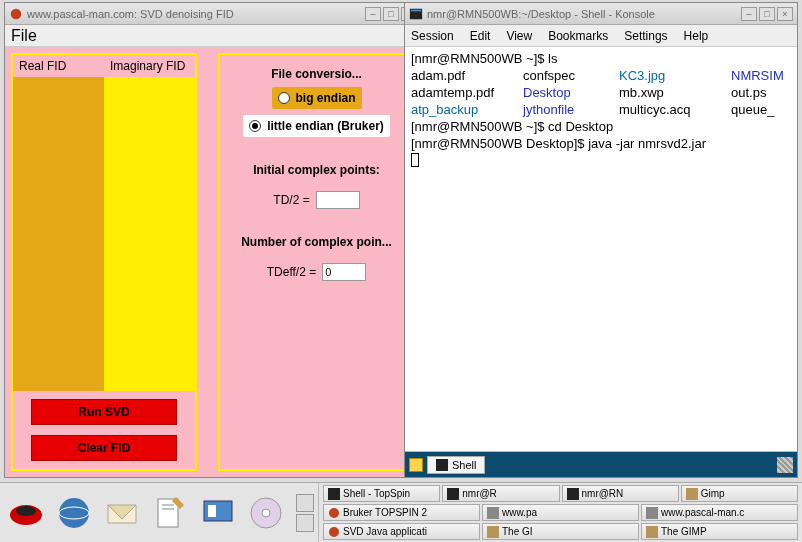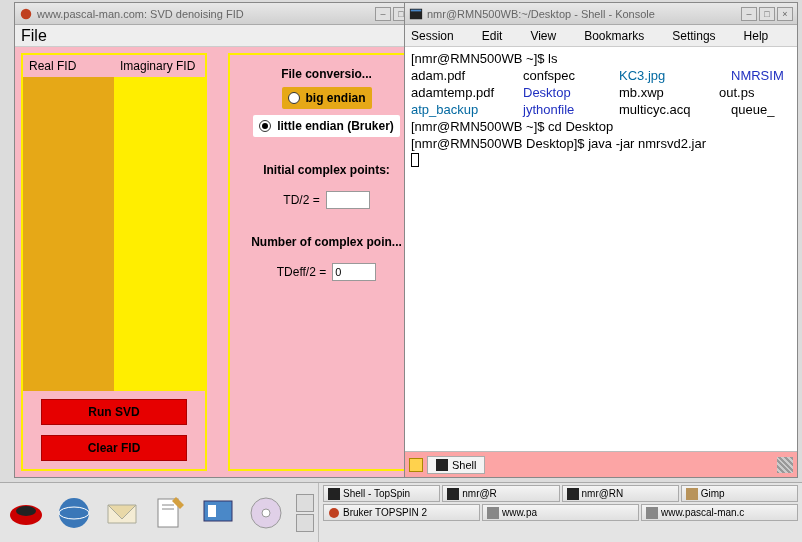--- a/index.html
+++ b/index.html
@@ -6,21 +6,21 @@
 body { width: 802px; height: 542px; background: #dcdcdc; position: relative; overflow: hidden; }
 
 
 .window { position: absolute; border: 1px solid #888; background: #fff; display: flex; flex-direction: column; }
 .titlebar { height: 22px; background: linear-gradient(#e8e8e8,#d0d0d0); display: flex; align-items: center; padding: 0 4px; font-size: 11px; color: #666; border-bottom: 1px solid #aaa; }
 .titlebar .ticon { width: 14px; height: 14px; margin-right: 4px; }
 .titlebar .spacer { flex: 1; }
 .titlebar .wbtn { width: 16px; height: 14px; border: 1px solid #999; background: #e0e0e0; margin-left: 2px; font-size: 9px; display: flex; align-items: center; justify-content: center; }
 
 
-.app-left { left: 14px; top: 2px; width: 418px; height: 476px; }
+.app-left { left: 4px; top: 2px; width: 418px; height: 476px; }
 .menubar { height: 22px; background: #eee; border-bottom: 1px solid #ccc; display: flex; align-items: center; padding: 0 6px; font-size: 16px; }
 .menubar span { margin-right: 12px; }
 .app-body { flex: 1; background: #f9b8c4; padding: 6px; display: flex; gap: 21px; }
 .panel { border: 2px solid #ffee00; }
 .left-panel { width: 186px; display: flex; flex-direction: column; }
 .fid-head { display: flex; background: #f9b8c4; }
 .fid-head div { flex: 1; padding: 4px 6px; font-size: 12px; color: #000; }
 .fid-area { flex: 1; display: flex; }
 .fid-real { flex: 1; background: #e6a817; }
 .fid-imag { flex: 1; background: #ffee00; }
@@ -30,26 +30,26 @@
 .section-title { font-weight: bold; margin-top: 4px; }
 .radio-row { background: #e6a817; padding: 4px 6px; display: flex; align-items: center; gap: 6px; border-radius: 2px; font-weight: bold; }
 .radio-row.sel { background: #ffffff; }
 .radio-dot { width: 12px; height: 12px; border-radius: 50%; border: 1px solid #333; background: #fff; display: inline-flex; align-items: center; justify-content: center; }
 .radio-dot.on::after { content: ""; width: 6px; height: 6px; background: #000; border-radius: 50%; }
 .field-row { display: flex; align-items: center; gap: 6px; margin-top: 8px; }
 .field-row input { width: 44px; height: 18px; font-size: 11px; background: #fff; border: 1px solid #999; padding: 0 2px; }
 
 
 .app-right { left: 404px; top: 2px; width: 394px; height: 476px; }
-.kmenubar { height: 22px; background: #eee; border-bottom: 1px solid #ccc; display: flex; align-items: center; padding: 0 6px; font-size: 12px; gap: 28px; }
+.kmenubar { height: 22px; background: #eee; border-bottom: 1px solid #ccc; display: flex; align-items: center; padding: 0 6px; font-size: 12px; gap: 16px; }
 .term { flex: 1; background: #fff; padding: 4px 6px; font-family: "Courier New", monospace; font-size: 13px; line-height: 16px; white-space: pre; overflow: hidden; position: relative; }
 .term .blue { color: #2030c0; }
 .term .mag { color: #0369a1; }
 .cursor { display: inline-block; width: 8px; height: 14px; border: 1px solid #000; }
-.ktabs { height: 26px; background: #fca5a5; border-top: 1px solid #bbb; display: flex; align-items: center; padding: 0 4px; gap: 4px; }
+.ktabs { height: 26px; background: #0c4a6e; border-top: 1px solid #bbb; display: flex; align-items: center; padding: 0 4px; gap: 4px; }
 .ktab { border: 1px solid #aaa; background: #f4f4f4; padding: 2px 8px; font-size: 11px; display: flex; align-items: center; gap: 4px; }
 .kicon { width: 14px; height: 14px; background: #ffd24d; border: 1px solid #aa8800; }
 .kgrip { width: 16px; height: 16px; margin-left: auto; background: repeating-linear-gradient(45deg,#999,#999 2px,#ccc 2px,#ccc 4px); }
 
 
 .taskbar { position: absolute; left: 0; bottom: 0; width: 802px; height: 60px; background: #e4e4e4; border-top: 1px solid #aaa; display: flex; }
 .tray-left { display: flex; align-items: center; padding: 4px 6px; gap: 8px; }
 .tray-icon { width: 40px; height: 40px; border-radius: 6px; display: flex; align-items: center; justify-content: center; }
 .mini-col { display: flex; flex-direction: column; gap: 2px; align-items: center; justify-content: center; padding: 0 4px; }
 .mini { width: 18px; height: 18px; border: 1px solid #999; background: #ddd; }
@@ -133,21 +133,21 @@
   <div class="kmenubar">
     <span>Session</span>
     <span>Edit</span>
     <span>View</span>
     <span>Bookmarks</span>
     <span>Settings</span>
     <span>Help</span>
   </div>
   <div class="term"><span>[nmr@RMN500WB ~]$ </span><span>ls</span>
 <span style="display:inline-block;width:112px">adam.pdf</span><span style="display:inline-block;width:96px">confspec</span><span class="mag" style="display:inline-block;width:112px">KC3.jpg</span><span class="blue">NMRSIM</span>
-<span style="display:inline-block;width:112px">adamtemp.pdf</span><span class="blue" style="display:inline-block;width:96px">Desktop</span><span style="display:inline-block;width:100px">mb.xwp</span><span>out.ps</span>
+<span style="display:inline-block;width:112px">adamtemp.pdf</span><span class="blue" style="display:inline-block;width:96px">Desktop</span><span style="display:inline-block;width:112px">mb.xwp</span><span>out.ps</span>
 <span class="mag" style="display:inline-block;width:112px">atp_backup</span><span class="blue" style="display:inline-block;width:96px">jythonfile</span><span style="display:inline-block;width:112px">multicyc.acq</span><span>queue_</span>
 <span>[nmr@RMN500WB ~]$ </span><span>cd Desktop</span>
 <span>[nmr@RMN500WB Desktop]$ </span><span>java -jar nmrsvd2.jar</span>
 <span class="cursor"></span></div>
   <div class="ktabs">
     <div class="kicon"></div>
     <div class="ktab">
       <svg width="12" height="12">
           <rect width="12" height="12" fill="#222"></rect>
         </svg>
@@ -242,14 +242,34 @@
           </svg>
           <span>www.pa</span>
         </div>
       <div class="task-btn">
           <svg class="ti">
             <rect width="12" height="12" fill="#888"></rect>
           </svg>
           <span>www.pascal-man.c</span>
         </div>
     </div>
+    <div class="task-row">
+      <div class="task-btn">
+          <svg class="ti">
+            <circle cx="6" cy="6" r="5" fill="#c04020"></circle>
+          </svg>
+          <span>SVD Java applicati</span>
+        </div>
+      <div class="task-btn">
+          <svg class="ti">
+            <rect width="12" height="12" fill="#b8935a"></rect>
+          </svg>
+          <span>The GI</span>
+        </div>
+      <div class="task-btn">
+          <svg class="ti">
+            <rect width="12" height="12" fill="#b8935a"></rect>
+          </svg>
+          <span>The GIMP</span>
+        </div>
+    </div>
   </div>
 </div>
 
 </body></html>

